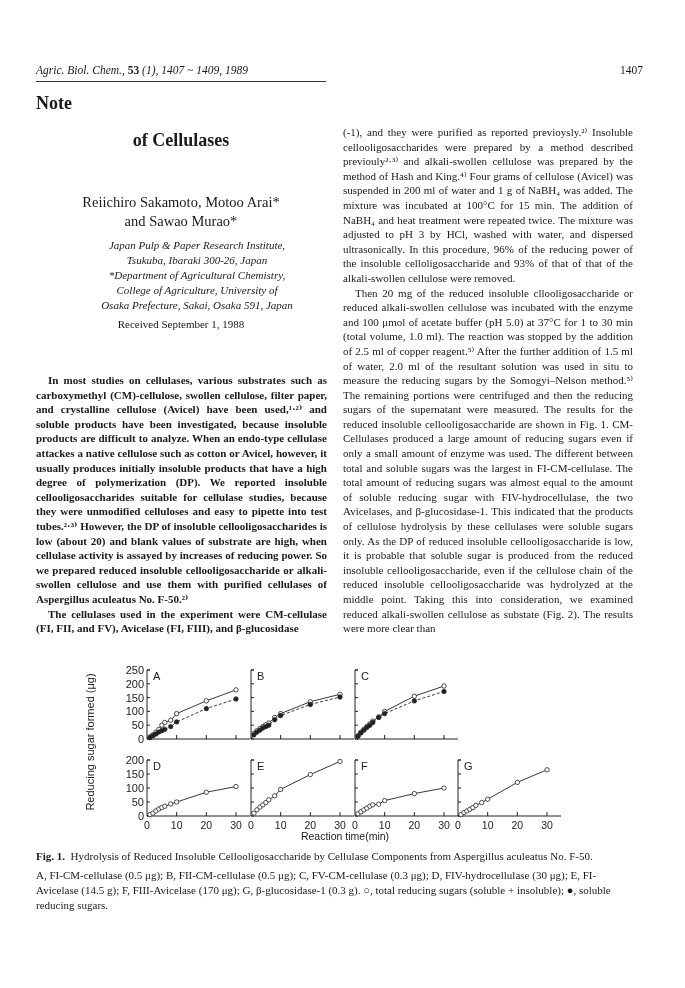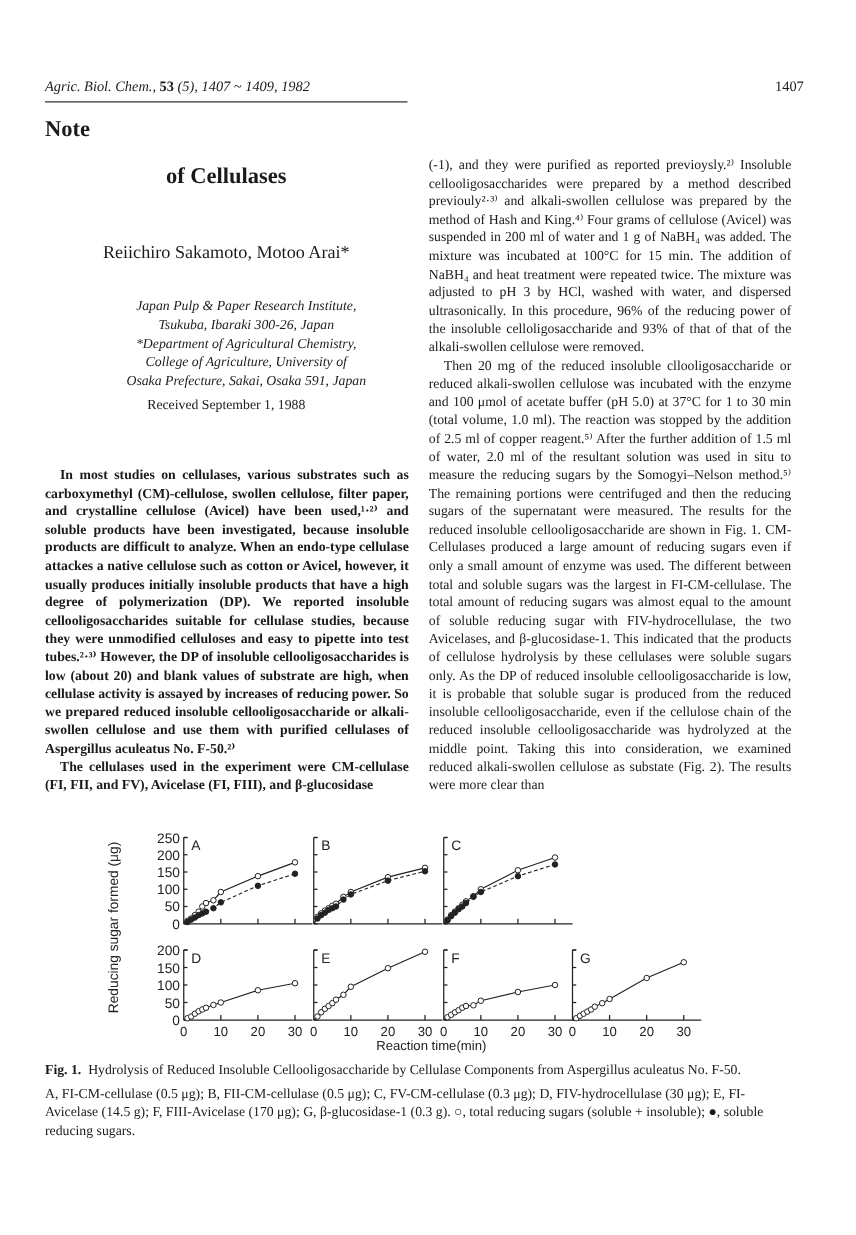--- a/index.html
+++ b/index.html
@@ -18,30 +18,31 @@
   .col p{margin:0;text-indent:12px;}
   .col p.noind{text-indent:0;}
   .left{left:36px;top:373px;width:291px;font-weight:bold;}
   .right{left:343px;top:99px;width:290px;margin-top:26px;}
   .caption{left:36px;top:849px;width:600px;font-size:11px;line-height:15px;}
   .caption p{margin:0 0 4px 0;}
 </style>
 </head>
 <body>
 
-<div class="abs runhead"><span>Agric. Biol. Chem.,</span> <b>53</b><span> (5), 1407 ~ 1409, 1982</span></div>
+<div class="abs runhead"><span>Agric. Biol. Chem.,</span> <b>53</b><span> (1), 1407 ~ 1409, 1989</span></div>
 <div class="abs pagenum">1407</div>
 <div class="abs rule"></div>
 
 <div class="abs note">Note</div>
 <div class="abs title">
   <div>of Cellulases</div>
 </div>
 <div class="abs authors">
   <div>Reiichiro Sakamoto, Motoo Arai*</div>
+  <div>and Sawao Murao*</div>
 </div>
 <div class="abs affil">
   <div>Japan Pulp &amp; Paper Research Institute,</div>
   <div>Tsukuba, Ibaraki 300-26, Japan</div>
   <div>*Department of Agricultural Chemistry,</div>
   <div>College of Agriculture, University of</div>
   <div>Osaka Prefecture, Sakai, Osaka 591, Japan</div>
 </div>
 <div class="abs received">Received September 1, 1988</div>
 

